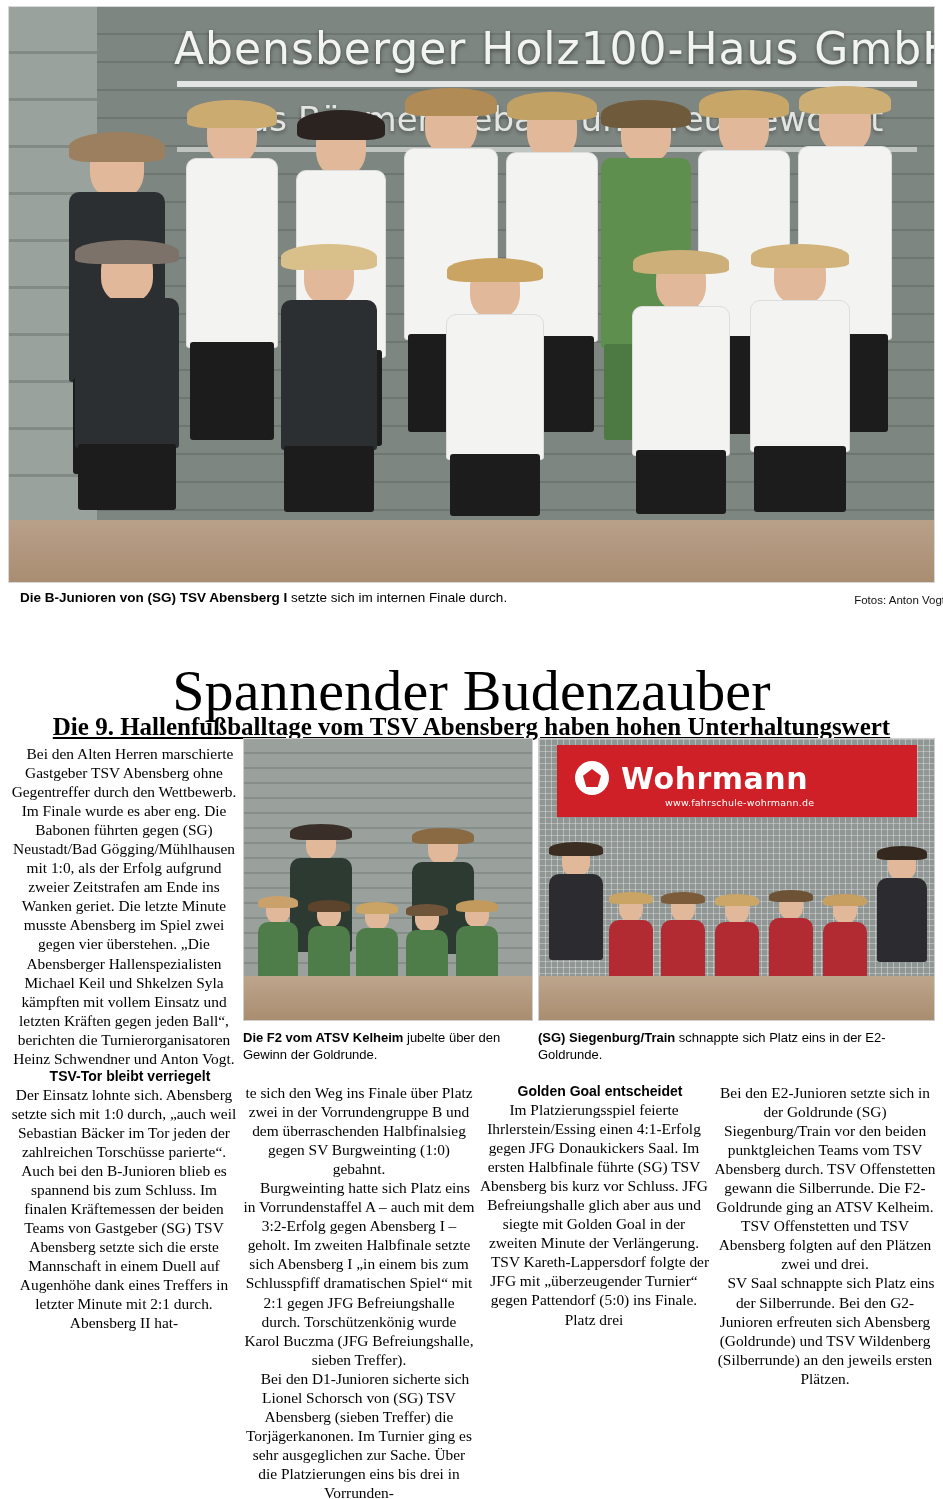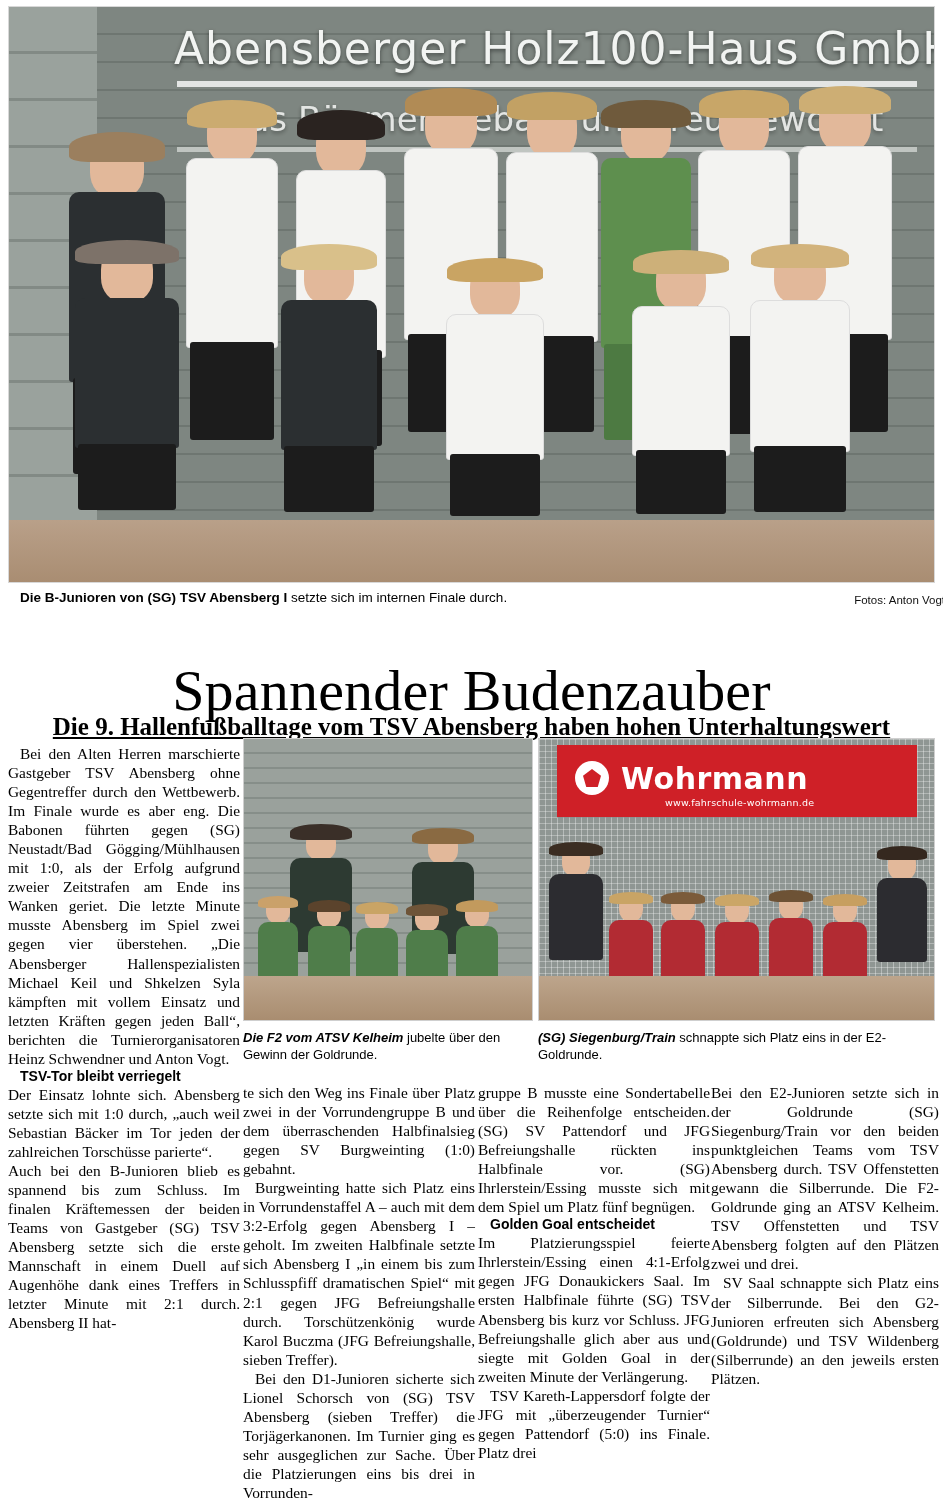--- a/index.html
+++ b/index.html
@@ -231,41 +231,41 @@
     background: linear-gradient(to bottom,#bda58c,#a98d70);
   }
 
   
   .inner-caption {
     position: absolute;
     font-family: "Liberation Sans", "DejaVu Sans", sans-serif;
     font-size: 13px;
     line-height: 17px;
   }
-  .inner-caption b { font-weight: bold; font-style: italic; }
+  .inner-caption b { font-weight: bold; }
   #caption-f2 { left: 243px; top: 1029px; width: 292px; }
   #caption-e2 { left: 538px; top: 1029px; width: 400px; }
 
   
   .col {
     position: absolute;
     width: 232px;
     font-family: "Liberation Serif", "DejaVu Serif", serif;
     font-size: 15.4px;
     line-height: 19.05px;
     text-align: justify;
     text-justify: inter-word;
     hyphens: manual;
   }
   #col-1 { left: 8px;   top: 744px;  height: 750px; }
   #col-2 { left: 243px; top: 1083px; height: 412px; }
   #col-3 { left: 478px; top: 1083px; height: 412px; }
   #col-4 { left: 711px; top: 1083px; width: 228px; height: 412px; }
 
-  .col p { margin: 0; text-indent: 12px; }
+  .col p { margin: 0; text-indent: 12px; text-align: center; }
   .col p.no-indent { text-indent: 0; }
   .col p.dateline { text-indent: 0; }
   .col p.dateline b { font-weight: bold; }
 
   .subhead {
     font-family: "Liberation Sans", "DejaVu Sans", sans-serif;
     font-size: 14px;
     font-weight: bold;
     margin: 13px 0 11px 0;
     text-indent: 0;
@@ -473,21 +473,20 @@
     <p class="no-indent">Auch bei den B-Junioren blieb es spannend bis zum Schluss. Im finalen Kräftemessen der beiden Teams von Gastgeber (SG) TSV Abensberg setzte sich die erste Mannschaft in einem Duell auf Augenhöhe dank eines Treffers in letzter Minute mit 2:1 durch. Abensberg II hat-</p>
   </div>
 
   <div class="col" id="col-2">
     <p class="no-indent">te sich den Weg ins Finale über Platz zwei in der Vorrundengruppe B und dem überraschenden Halbfinalsieg gegen SV Burgweinting (1:0) gebahnt.</p>
     <p>Burgweinting hatte sich Platz eins in Vorrundenstaffel A – auch mit dem 3:2-Erfolg gegen Abensberg I – geholt. Im zweiten Halbfinale setzte sich Abensberg I „in einem bis zum Schlusspfiff dramatischen Spiel“ mit 2:1 gegen JFG Befreiungshalle durch. Torschützenkönig wurde Karol Buczma (JFG Befreiungshalle, sieben Treffer).</p>
     <p>Bei den D1-Junioren sicherte sich Lionel Schorsch von (SG) TSV Abensberg (sieben Treffer) die Torjägerkanonen. Im Turnier ging es sehr ausgeglichen zur Sache. Über die Platzierungen eins bis drei in Vorrunden-</p>
   </div>
 
   <div class="col" id="col-3">
-    <p class="no-indent">gruppe B musste eine Sondertabelle über die Reihenfolge entscheiden. (SG) SV Pattendorf und JFG Befreiungshalle rückten ins Halbfinale vor. (SG) Ihrlerstein/Essing musste sich mit dem Spiel um Platz fünf begnügen.</p>
     <p class="subhead">Golden Goal entscheidet</p>
     <p class="no-indent">Im Platzierungsspiel feierte Ihrlerstein/Essing einen 4:1-Erfolg gegen JFG Donaukickers Saal. Im ersten Halbfinale führte (SG) TSV Abensberg bis kurz vor Schluss. JFG Befreiungshalle glich aber aus und siegte mit Golden Goal in der zweiten Minute der Verlängerung.</p>
     <p>TSV Kareth-Lappersdorf folgte der JFG mit „überzeugender Turnier“ gegen Pattendorf (5:0) ins Finale. Platz drei</p>
   </div>
 
   <div class="col" id="col-4">
     <p class="no-indent">Bei den E2-Junioren setzte sich in der Goldrunde (SG) Siegenburg/Train vor den beiden punktgleichen Teams vom TSV Abensberg durch. TSV Offenstetten gewann die Silberrunde. Die F2-Goldrunde ging an ATSV Kelheim. TSV Offenstetten und TSV Abensberg folgten auf den Plätzen zwei und drei.</p>
     <p>SV Saal schnappte sich Platz eins der Silberrunde. Bei den G2-Junioren erfreuten sich Abensberg (Goldrunde) und TSV Wildenberg (Silberrunde) an den jeweils ersten Plätzen.</p>
   </div>
 

